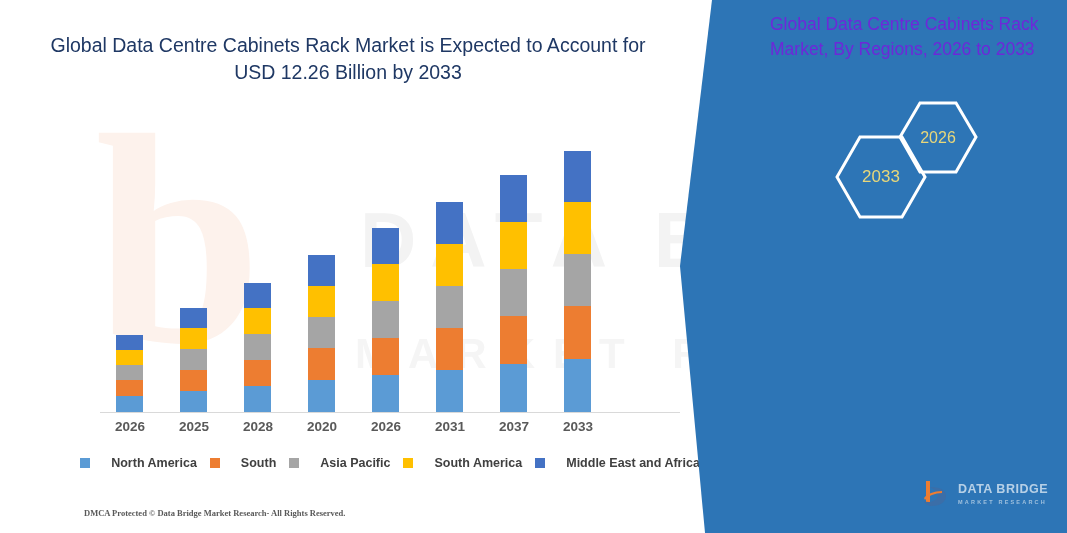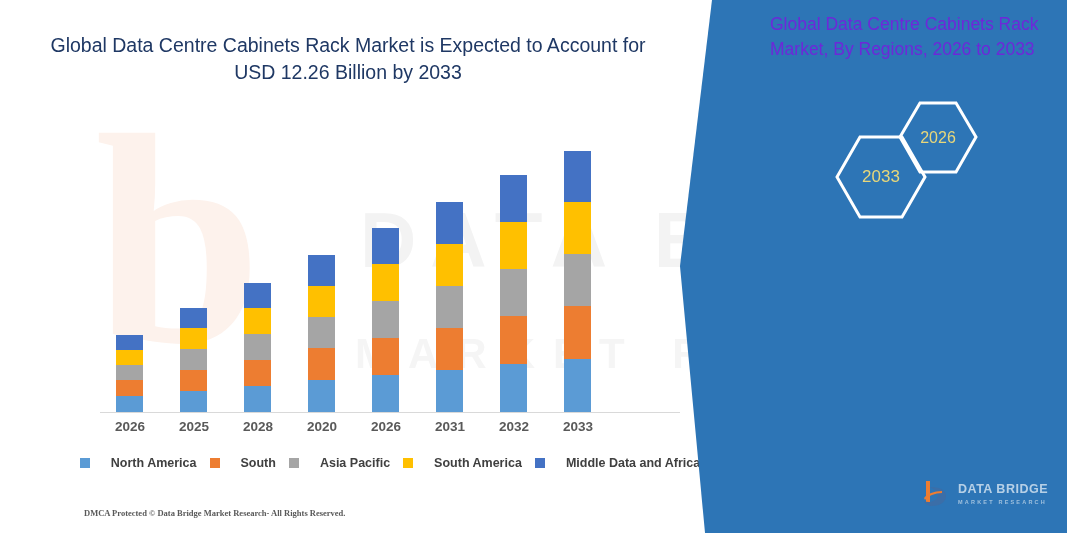--- a/index.html
+++ b/index.html
@@ -181,21 +181,21 @@
         <div class="seg" style="height: 51px; background: rgb(68, 114, 196);"></div>
       </div>
     </div>
   <div class="xlabels" id="xlabels">
       <div class="xlabel" style="left: -2px;">2026</div>
       <div class="xlabel" style="left: 62px;">2025</div>
       <div class="xlabel" style="left: 126px;">2028</div>
       <div class="xlabel" style="left: 190px;">2020</div>
       <div class="xlabel" style="left: 254px;">2026</div>
       <div class="xlabel" style="left: 318px;">2031</div>
-      <div class="xlabel" style="left: 382px;">2032</div>
+      <div class="xlabel" style="left: 382px;">2037</div>
       <div class="xlabel" style="left: 446px;">2033</div>
     </div>
   <div class="legend" id="legend">
       <div class="legend-item">
         <span class="legend-swatch" style="background: rgb(91, 155, 213);"></span>
         <span class="legend-label">North America</span>
       </div>
       <div class="legend-item">
         <span class="legend-swatch" style="background: rgb(237, 125, 49);"></span>
         <span class="legend-label">South</span>
@@ -203,21 +203,21 @@
       <div class="legend-item">
         <span class="legend-swatch" style="background: rgb(165, 165, 165);"></span>
         <span class="legend-label">Asia Pacific</span>
       </div>
       <div class="legend-item">
         <span class="legend-swatch" style="background: rgb(255, 192, 0);"></span>
         <span class="legend-label">South America</span>
       </div>
       <div class="legend-item">
         <span class="legend-swatch" style="background: rgb(68, 114, 196);"></span>
-        <span class="legend-label">Middle Data and Africa</span>
+        <span class="legend-label">Middle East and Africa</span>
       </div>
     </div>
 
   <div class="footer">
     <span>DMCA Protected © Data Bridge Market Research- All Rights Reserved.</span>
   </div>
 
   <div class="panel"></div>
   <div class="panel-title">Global Data Centre Cabinets Rack Market, By Regions, 2026 to 2033</div>
 

